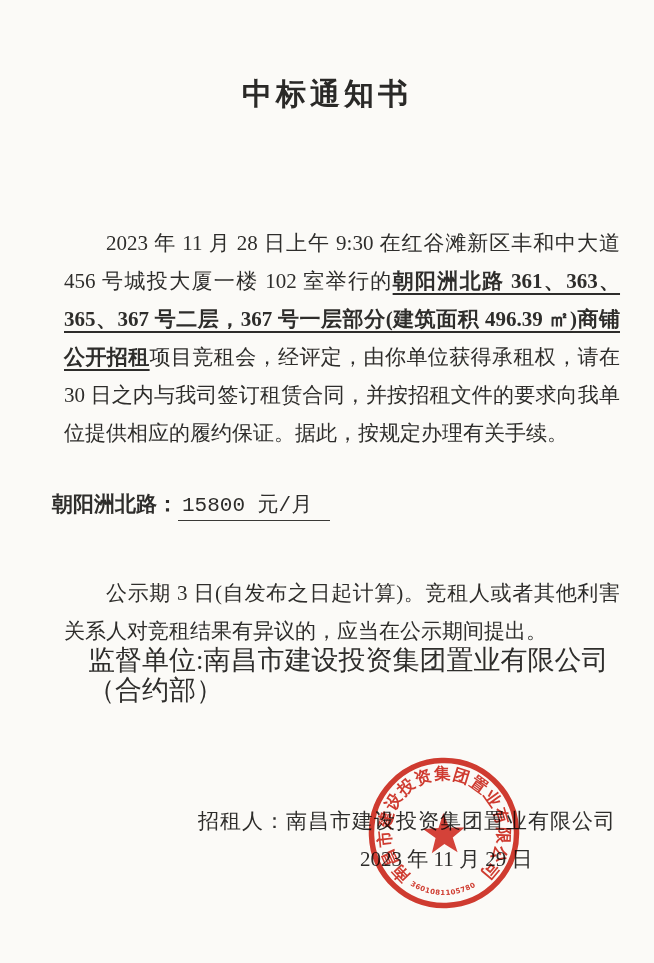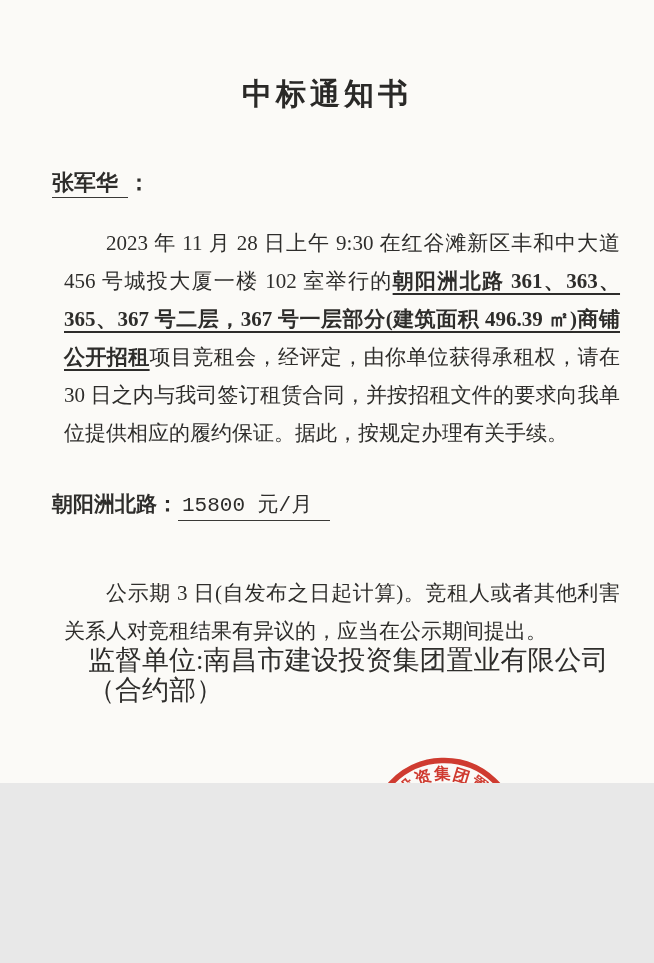--- a/index.html
+++ b/index.html
@@ -1,18 +1,18 @@
 <!DOCTYPE html>
 <html><head>
 <meta charset="utf-8">
 <style>
   html,body{margin:0;padding:0;background:#e8e8e8;}
   .page{
     position:relative;
-    width:654px;height:783px;
+    width:654px;height:963px;
     margin:0 auto;
     background:#fbfaf7;
     overflow:hidden;
     font-family:"Liberation Serif","DejaVu Serif",serif;
     color:#2e2d2b;
   }
   .title{
     position:absolute;top:74px;left:0;right:0;
     margin:0;
     text-align:center;
@@ -91,21 +91,20 @@
     font-size:7px;font-weight:700;letter-spacing:1px;
   }
 </style>
 </head>
 <body>
 
 <div class="page">
 
   <h1 class="title">中标通知书</h1>
 
-  <div class="addressee"><span class="addressee-name">张军华</span><span>：</span></div>
 
   <p class="para para1"><span>2023 年 11 月 28 日上午 9:30 在红谷滩新区丰和中大道 456 号城投大厦一楼 102 室举行的</span><span class="bold-underline">朝阳洲北路 361、363、365、367 号二层，367 号一层部分(建筑面积 496.39 ㎡)商铺公开招租</span><span>项目竞租会，经评定，由你单位获得承租权，请在 30 日之内与我司签订租赁合同，并按招租文件的要求向我单位提供相应的履约保证。据此，按规定办理有关手续。</span></p>
 
   <div class="result"><span class="result-label">朝阳洲北路：</span><span class="result-value">15800 元/月</span></div>
 
   <p class="para para2">公示期 3 日(自发布之日起计算)。竞租人或者其他利害关系人对竞租结果有异议的，应当在公示期间提出。</p>
 
   <div class="supervisor">监督单位:南昌市建设投资集团置业有限公司（合约部）</div>
 
 

